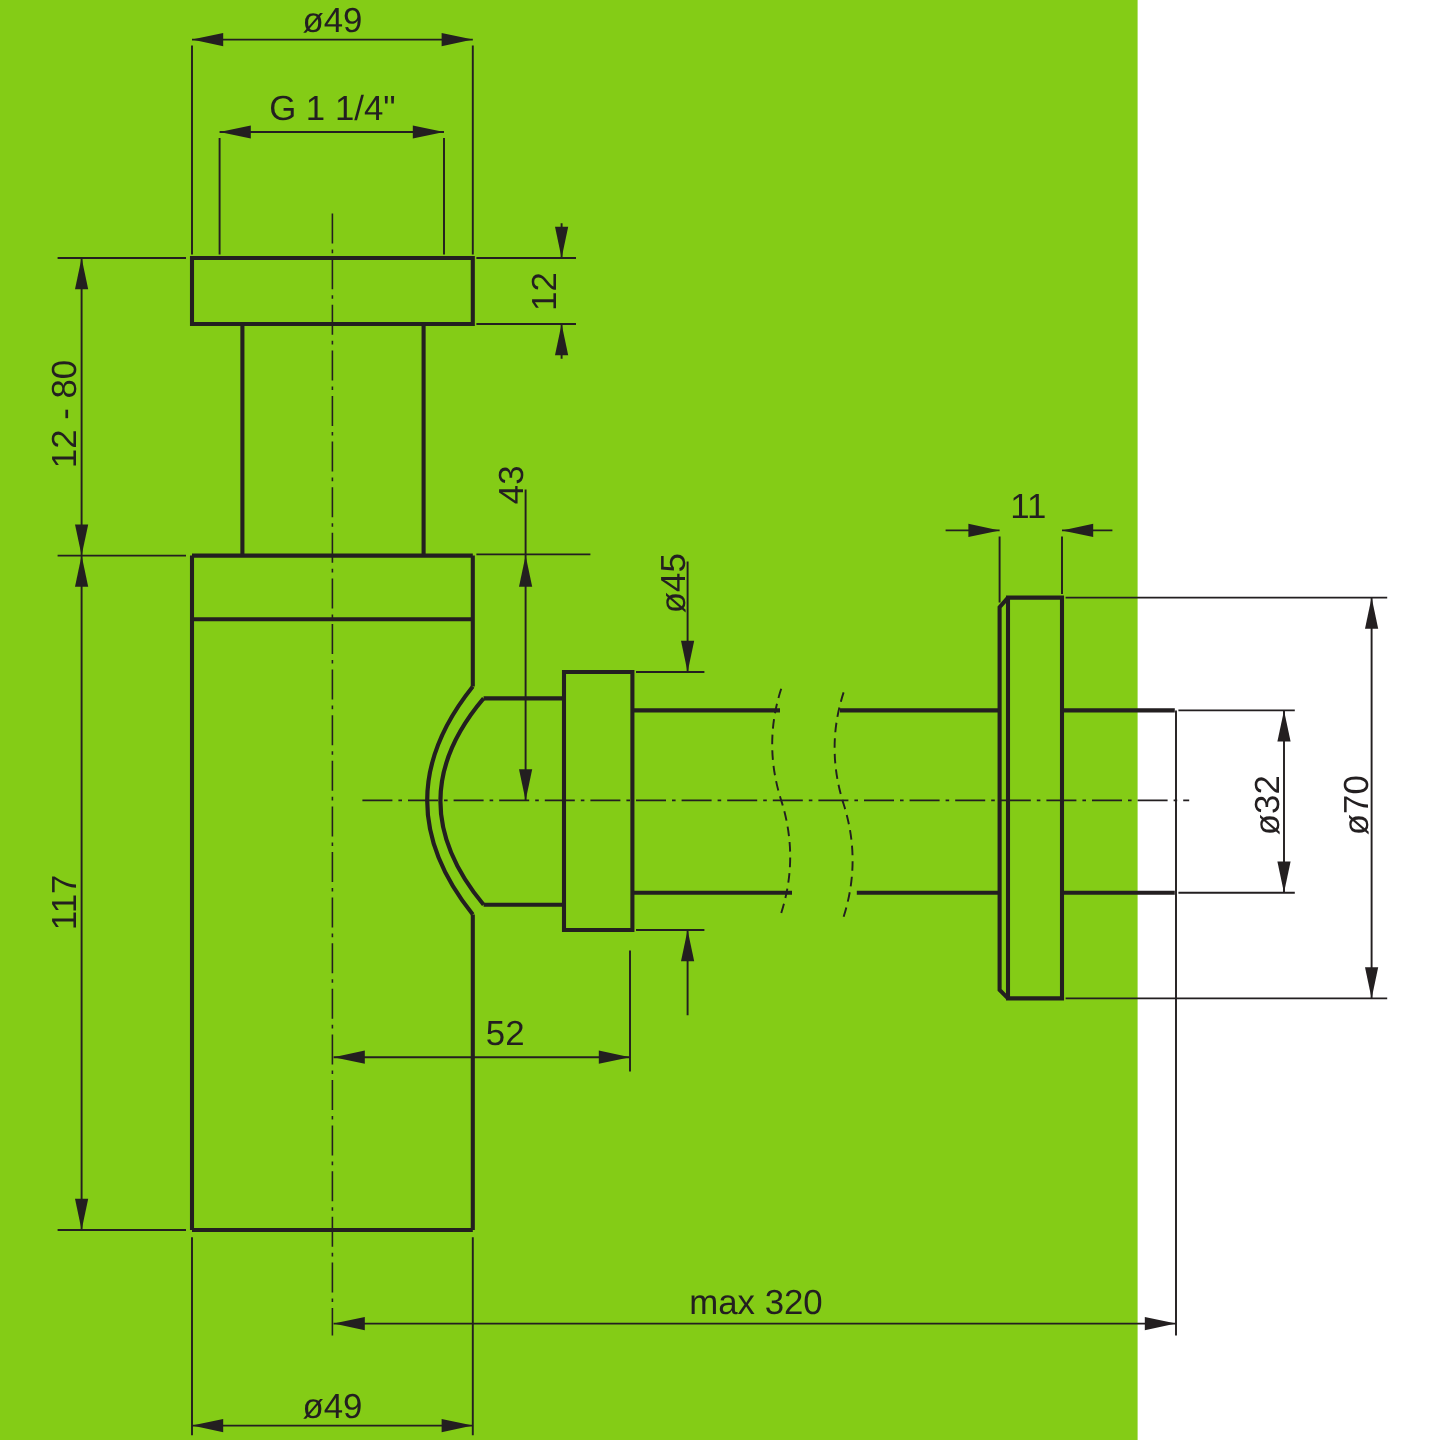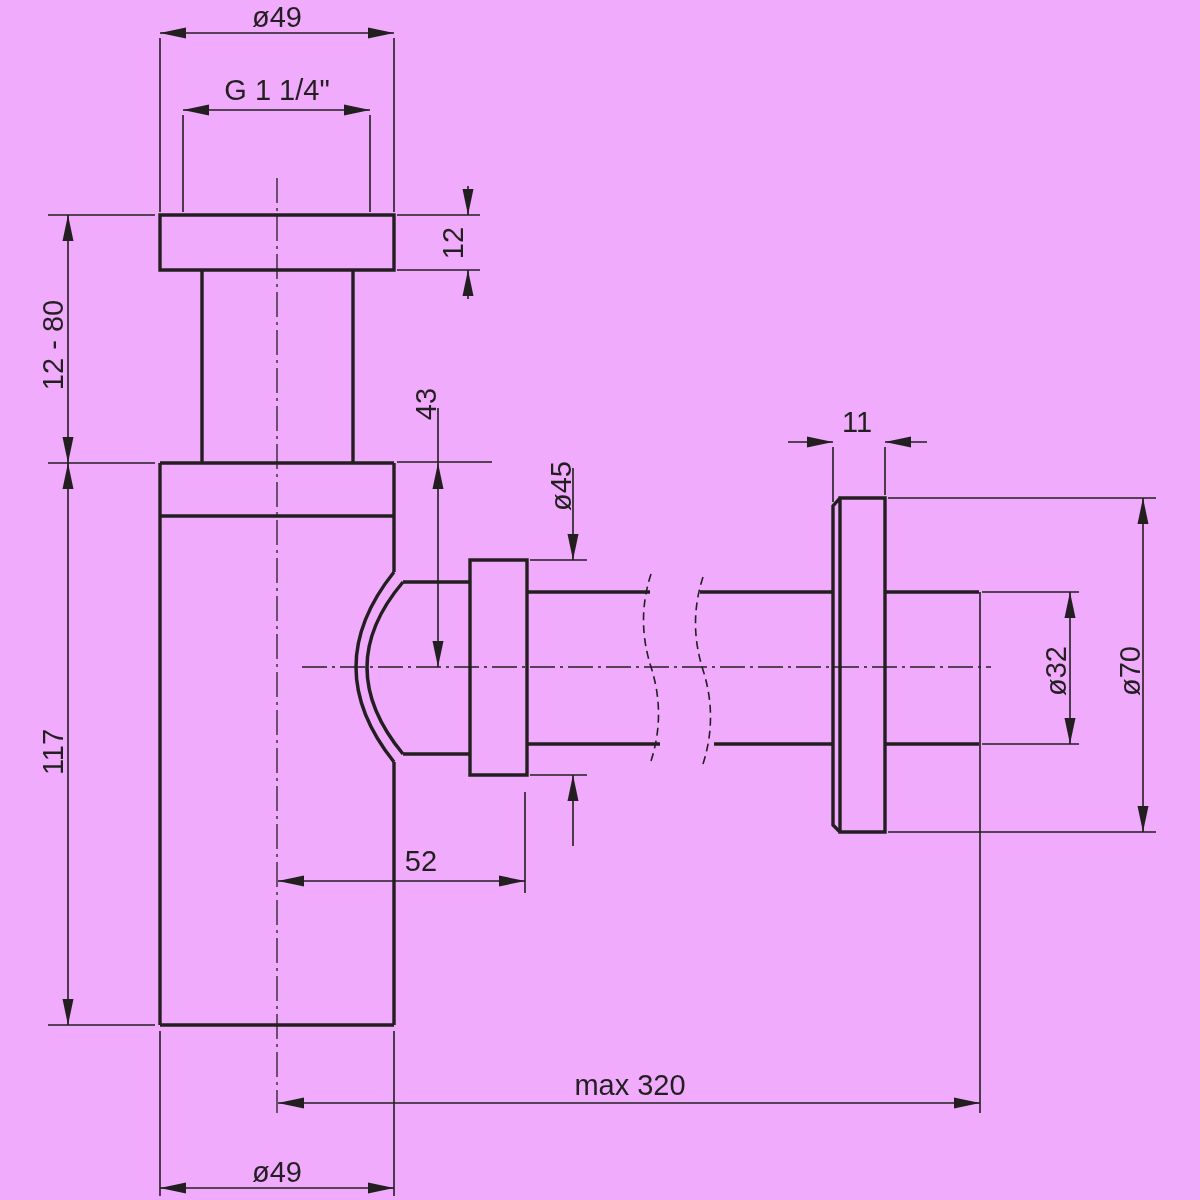--- a/index.html
+++ b/index.html
@@ -4,23 +4,23 @@
 <style>
   html, body {
     margin: 0;
     padding: 0;
     background: #ffffff;
     width: 1200px;
     height: 1200px;
     overflow: hidden;
   }
   .drawing-wrap {
-    width: 1200px;
+    width: 948px;
     height: 1200px;
-    background: #f0abfc;
+    background: #84cc16;
   }
   svg {
     display: block;
   }
   .outline {
     stroke: #231f20;
     stroke-width: 3.4;
     fill: none;
     stroke-linecap: butt;
     stroke-linejoin: miter;

